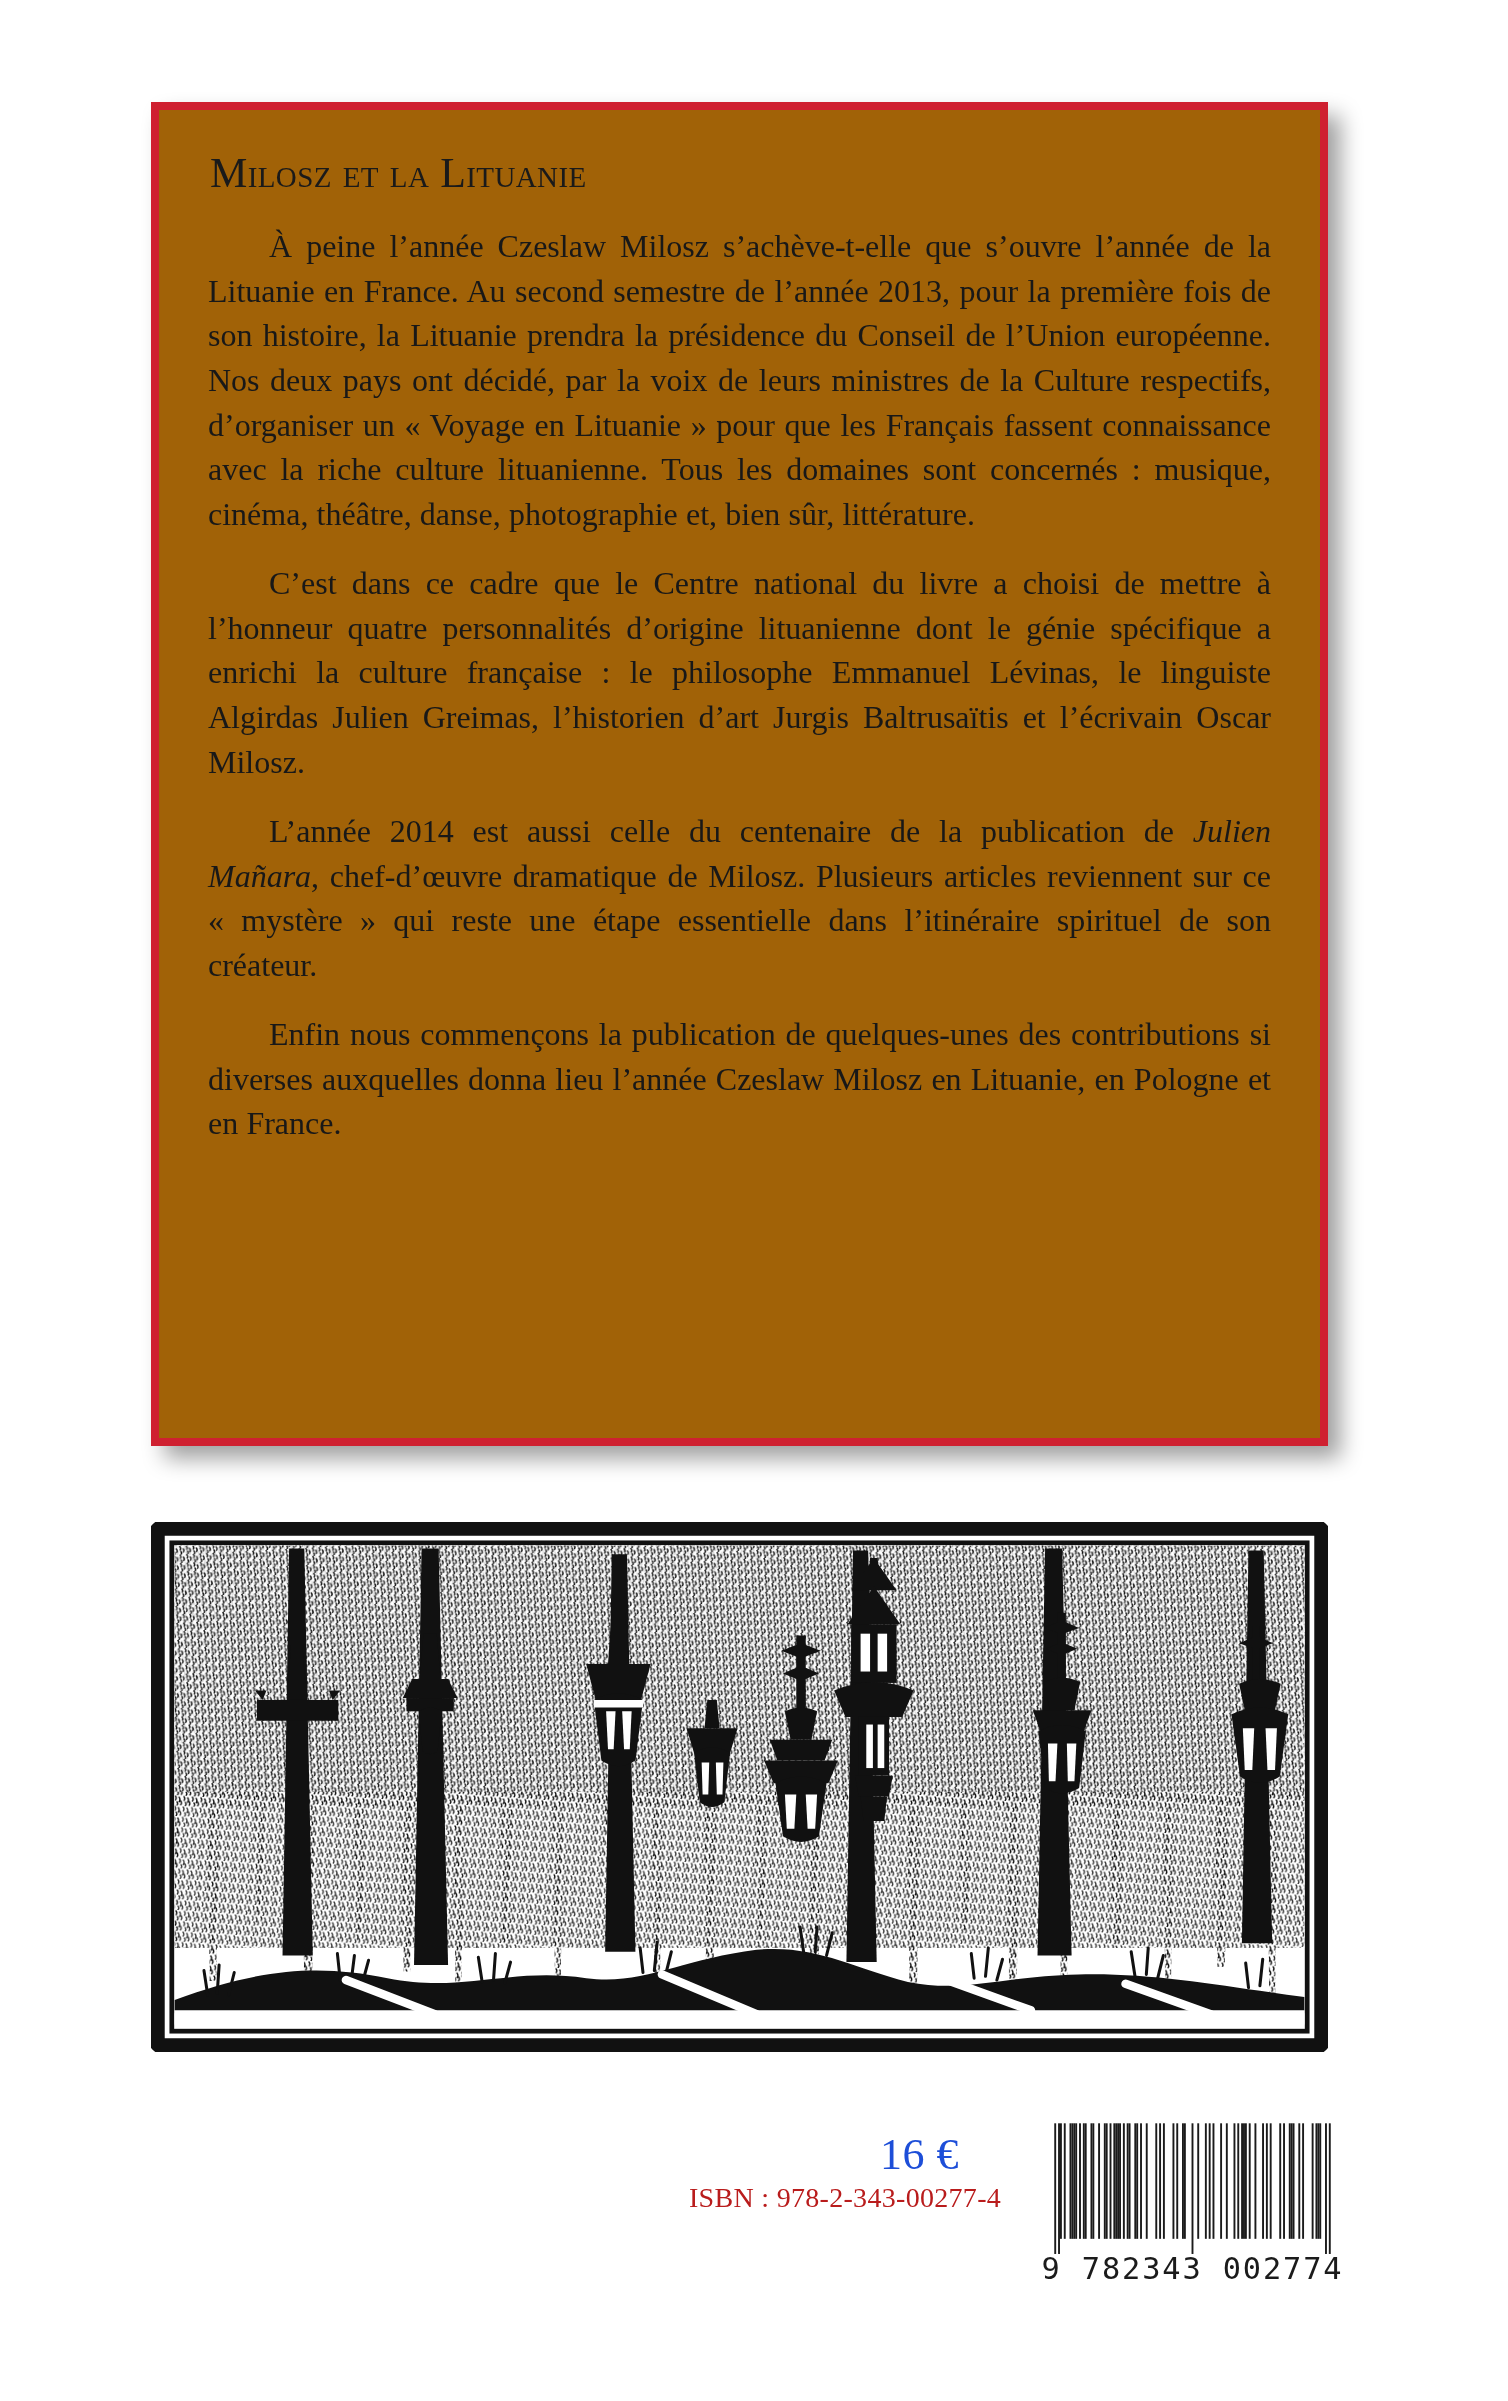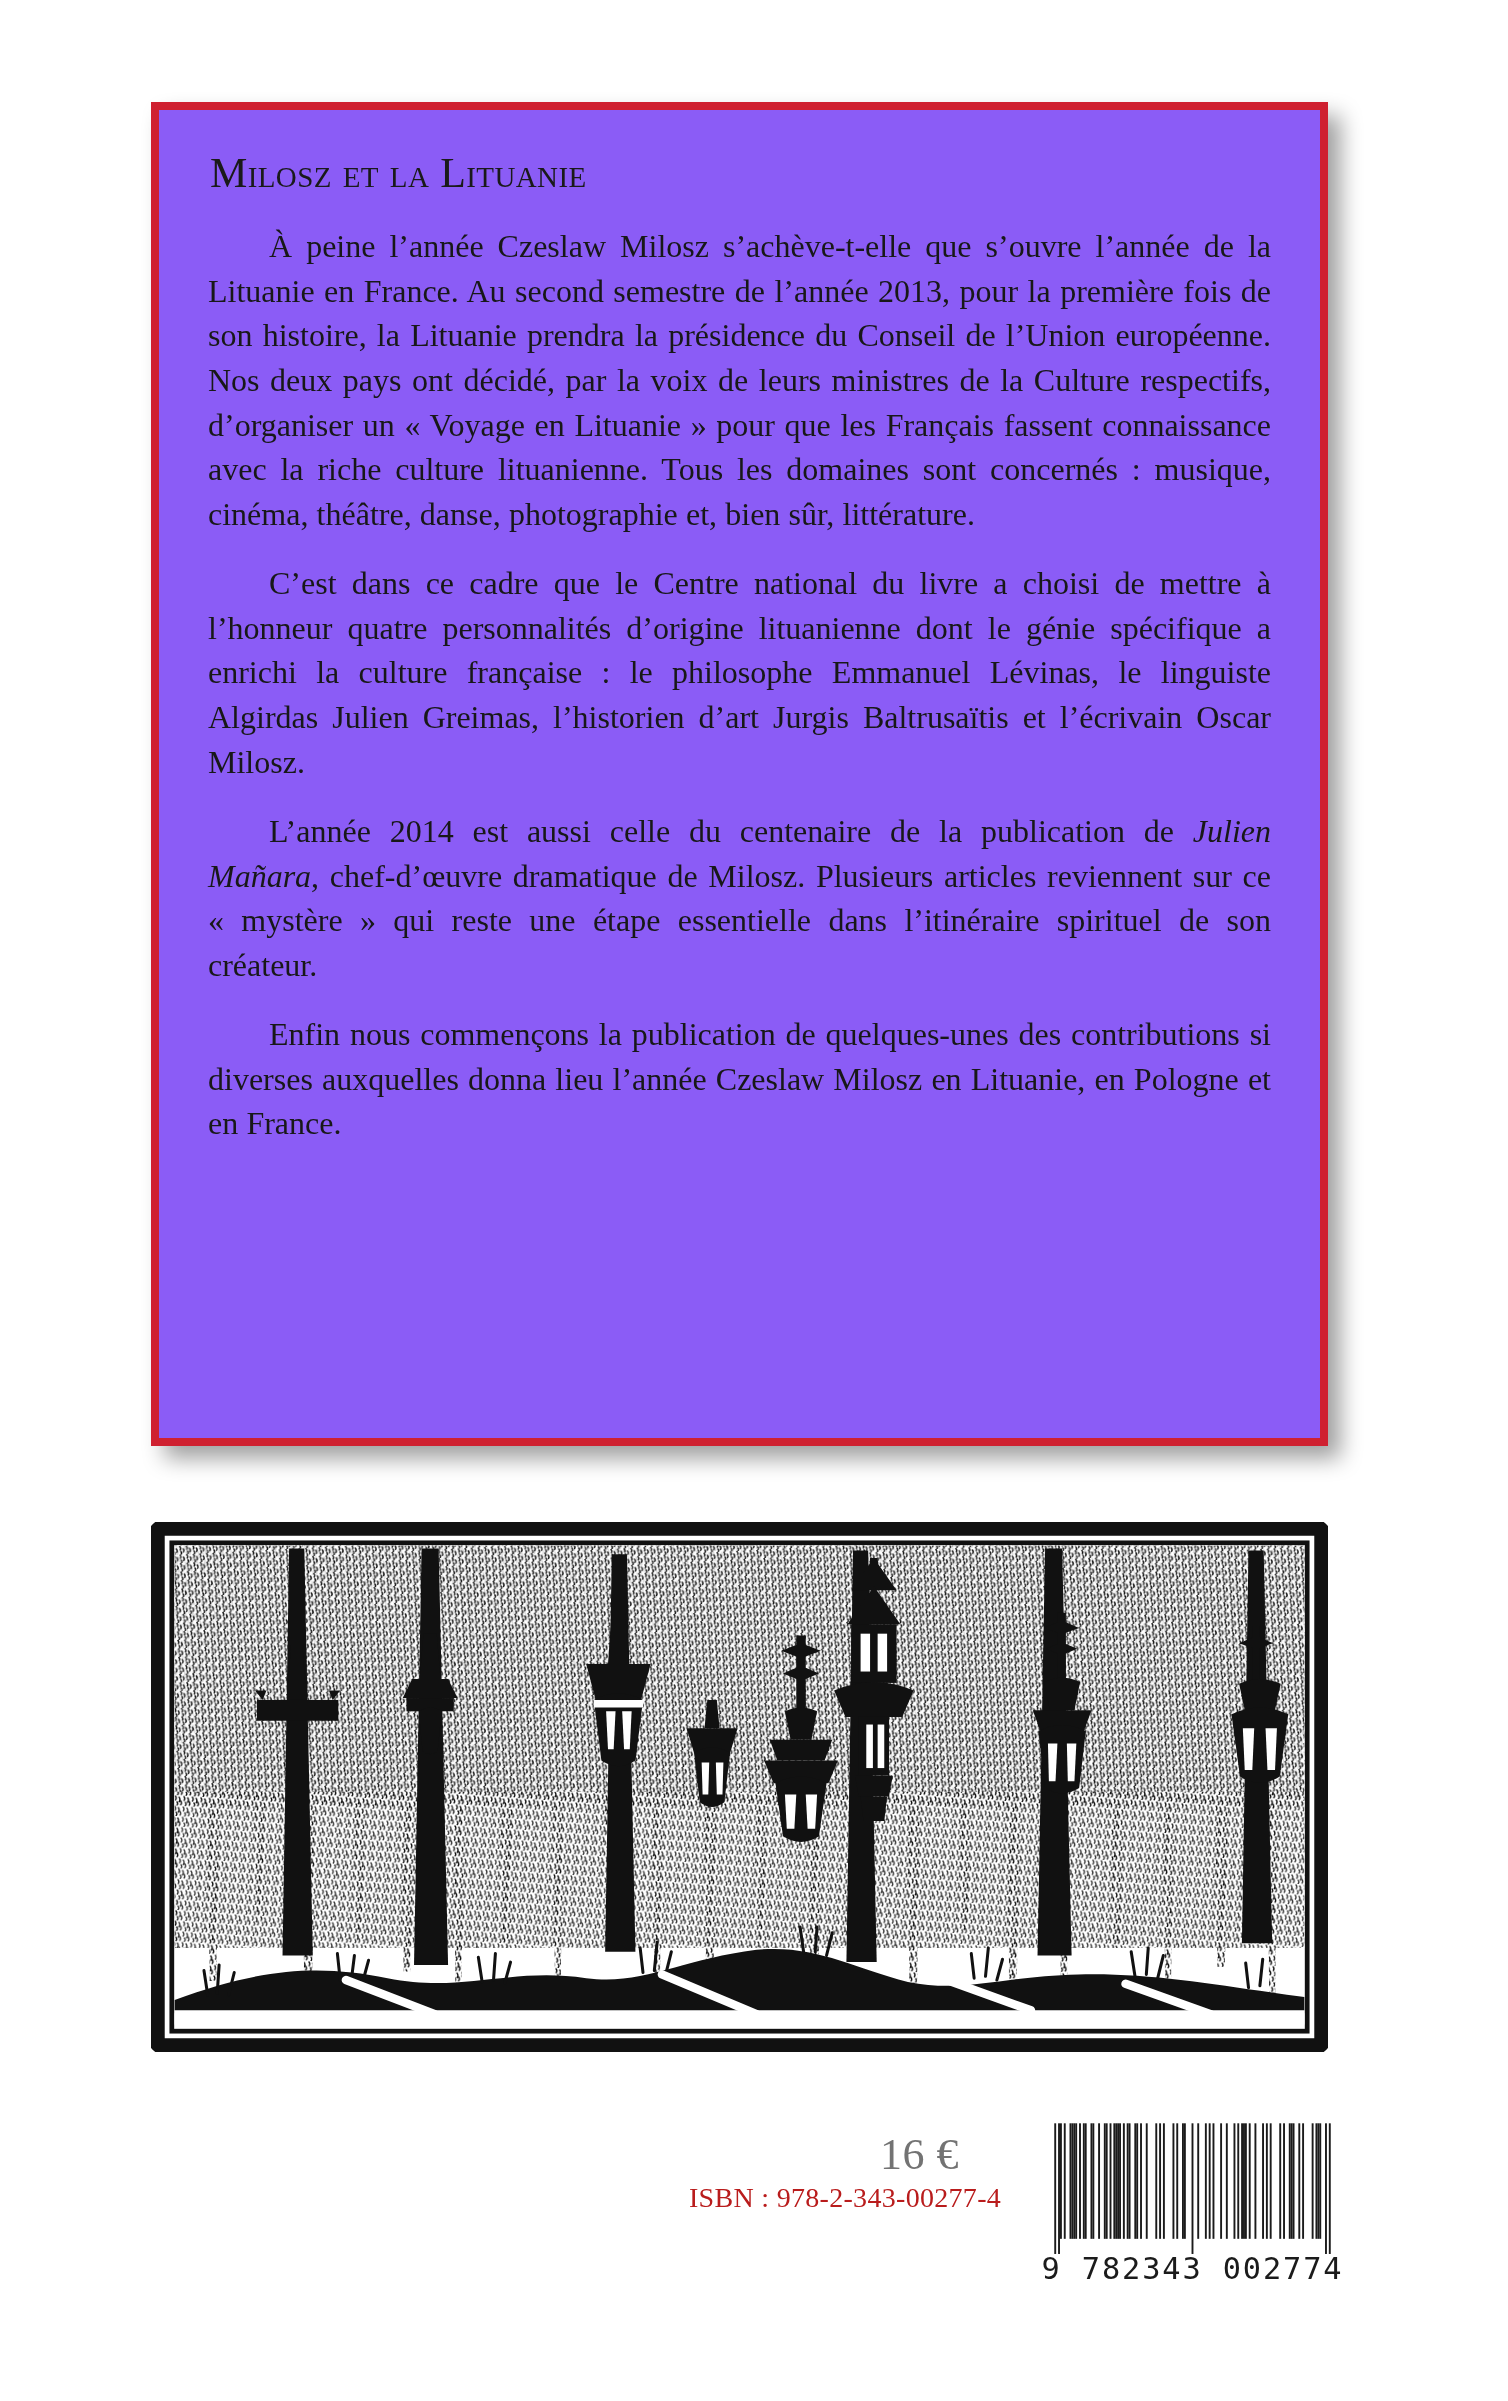--- a/index.html
+++ b/index.html
@@ -16,21 +16,21 @@
   }
 
   
   #text-panel {
     position: absolute;
     left: 151px;
     top: 102px;
     width: 1177px;
     height: 1344px;
     box-sizing: border-box;
-    background: #8b5cf6;
+    background: #a16207;
     border: 8.5px solid #cf2030;
     box-shadow: 13.2px 13.2px 21px rgba(0,0,0,0.38);
   }
   #panel-inner {
     padding: 40px 49px 0 49px;
   }
 
   .panel-title {
     font-size: 42px;
     font-variant: small-caps;
@@ -71,21 +71,21 @@
     left: 0;
     top: 2129px;
     width: 1508px;
     height: 265px;
   }
   #price {
     position: absolute;
     left: 880px;
     top: 0px;
     font-size: 44px;
-    color: #737373;
+    color: #1d4ed8;
     letter-spacing: 0.5px;
   }
   #isbn {
     position: absolute;
     left: 689px;
     top: 53px;
     font-size: 28px;
     color: #b91c1c;
     letter-spacing: 0.3px;
   }

